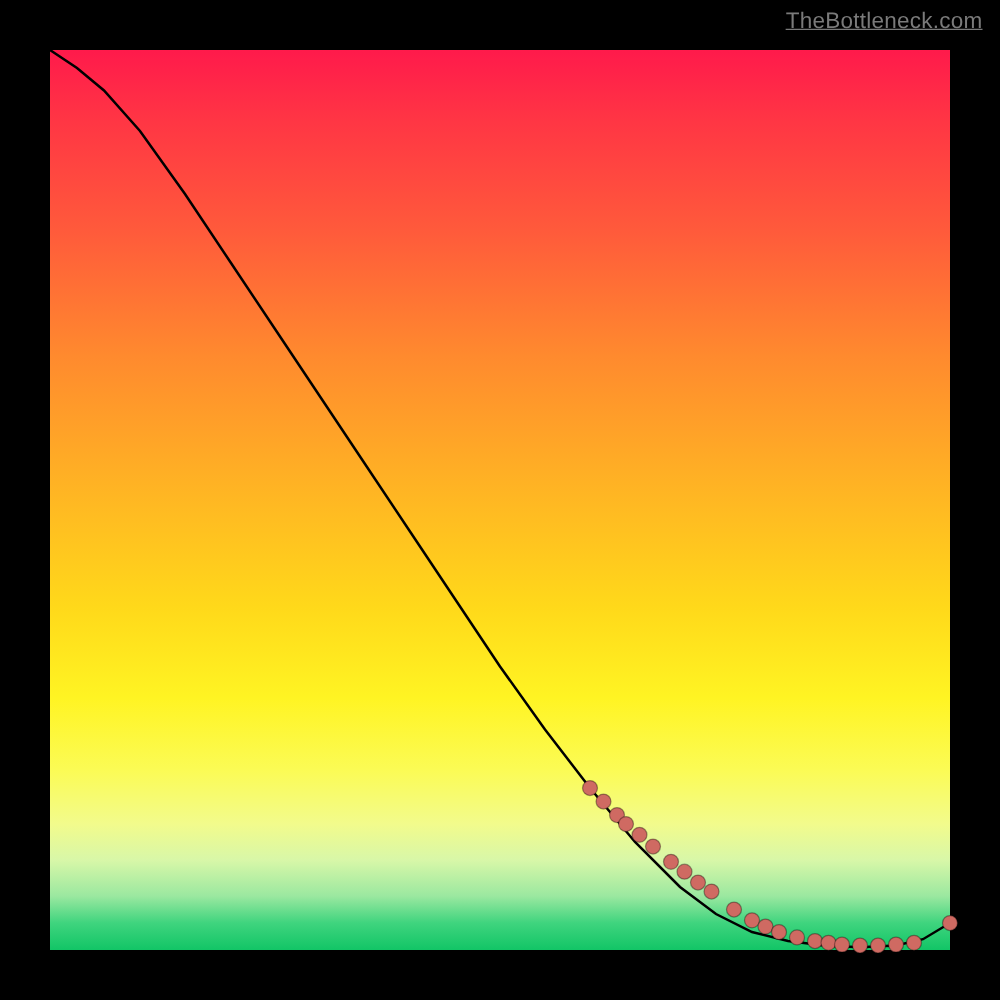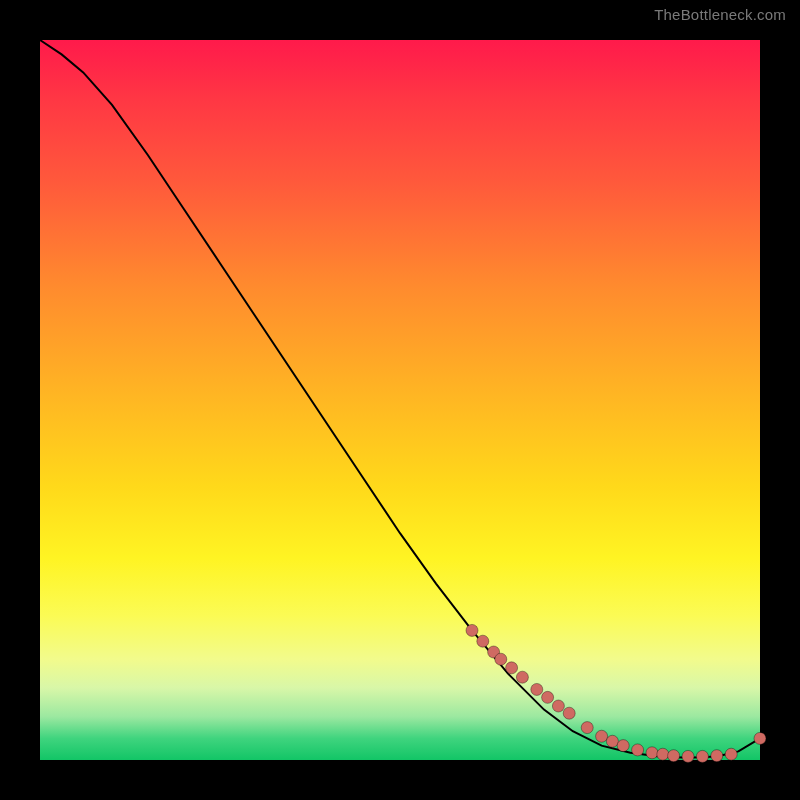--- a/index.html
+++ b/index.html
@@ -15,24 +15,25 @@
     position: relative;
     width: 800px;
     height: 800px;
     background: #000;
   }
   .watermark {
     position: absolute;
     top: 6px;
     right: 14px;
     color: #7a7a7a;
-    font-size: 15px;
+    font-size: 18px;
     font-weight: 500;
     letter-spacing: 0.2px;
     user-select: none;
+    text-decoration: underline;
   }
   .plot-area {
     position: absolute;
     left: 40px;
     top: 40px;
     width: 720px;
     height: 720px;
     
     background: linear-gradient(
       to bottom,

